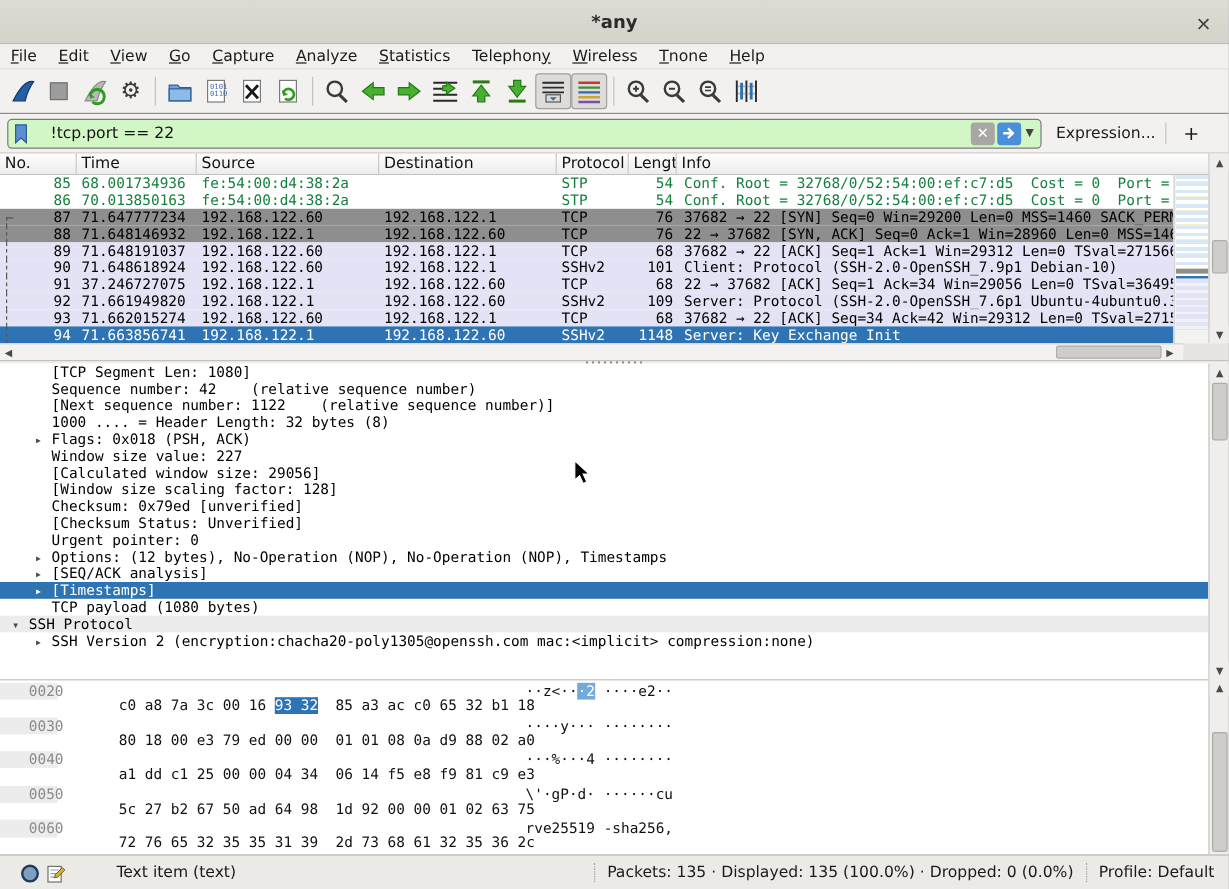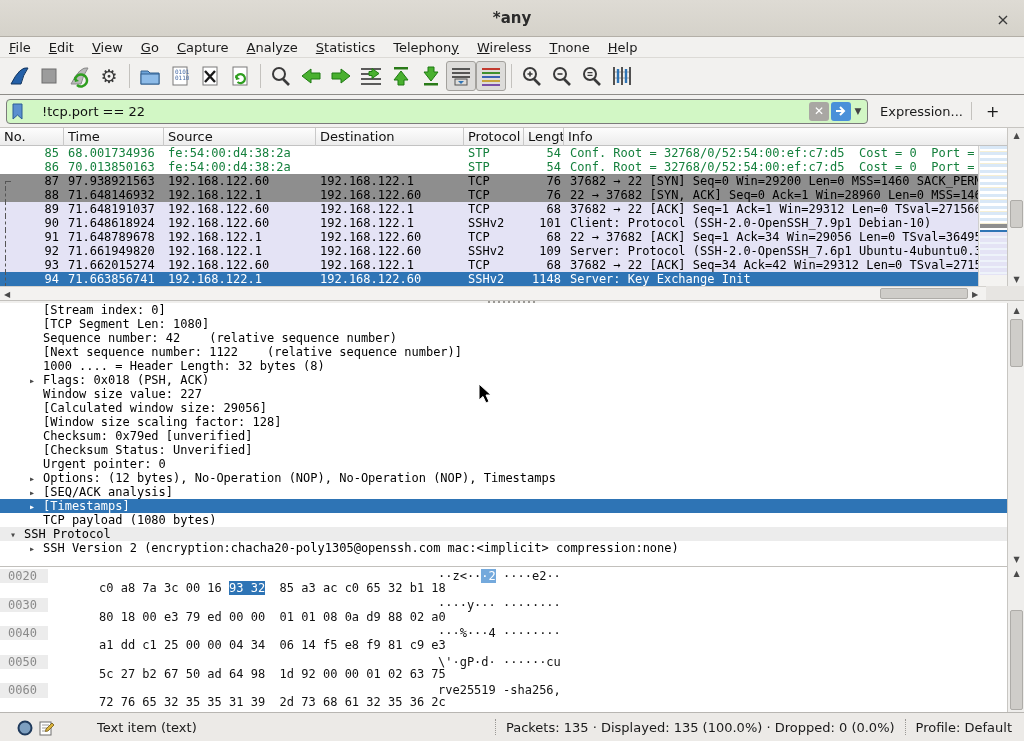--- a/index.html
+++ b/index.html
@@ -83,21 +83,21 @@
     font-family:"DejaVu Sans Mono",monospace;font-size:12px;}
   .drow{position:relative;width:1007px;height:14px;line-height:14px;white-space:pre;color:#000;}
   .drow .arrow{display:inline-block;width:14px;color:#4a4a4a;font-size:10px;}
   .drow.selected{background:#2e74b5;color:#fff;}
   .drow.selected .arrow{color:#fff;}
   .drow.section{background:#ececec;}
   
   .hexpane{position:absolute;left:0;top:566px;width:1007px;height:146px;background:#fff;overflow:hidden;
     border-top:1px solid #c2c0bc;font-family:"DejaVu Sans Mono",monospace;font-size:12px;}
   .hrow{position:relative;width:1007px;height:14.3px;line-height:14.3px;white-space:pre;}
-  .off{position:absolute;left:0;top:0;width:48px;height:100%;background:#ececec;color:#8a8a8a;padding-left:8px;}
+  .off{position:absolute;left:0;top:0;width:48px;height:100%;background:#ececec;color:#8a8a8a;padding-left:24px;}
   .hx-wrap{position:absolute;left:58px;top:12px;margin-left:41px;}
   .asc-wrap{position:absolute;left:438px;top:0;}
   .bsel{background:#2e74b5;color:#fff;}
   .asel{background:#74a9dc;color:#fff;}
   
   .statusbar{position:absolute;left:0;top:712px;width:1024px;height:29px;background:#eceae7;
     border-top:1px solid #b8b6b2;display:flex;align-items:center;font-size:13px;color:#1a1a1a;}
   .st-left{margin-left:97px;}
   .st-right{margin-left:auto;display:flex;align-items:center;}
   .st-sep{width:1px;height:16px;border-left:1px dotted #9a9894;margin:0 10px;}
@@ -284,25 +284,25 @@
     <span class="hcell" style="width:152px">Source</span>
     <span class="hcell" style="width:148px">Destination</span>
     <span class="hcell" style="width:60px">Protocol</span>
     <span class="hcell" style="width:40px">Length</span>
     <span class="hcell" style="flex:1;border-right:none">Info</span>
   </div>
 
   <div class="pl-body">
       <div class="prow plain"><span class="c-no">85</span><span class="c-time">68.001734936</span><span class="c-src">fe:54:00:d4:38:2a</span><span class="c-dst"></span><span class="c-proto">STP</span><span class="c-len">54</span><span class="c-info">Conf. Root = 32768/0/52:54:00:ef:c7:d5  Cost = 0  Port =</span></div>
       <div class="prow plain"><span class="c-no">86</span><span class="c-time">70.013850163</span><span class="c-src">fe:54:00:d4:38:2a</span><span class="c-dst"></span><span class="c-proto">STP</span><span class="c-len">54</span><span class="c-info">Conf. Root = 32768/0/52:54:00:ef:c7:d5  Cost = 0  Port =</span></div>
-      <div class="prow gray rel rel-start"><span class="c-no">87</span><span class="c-time">97.938921563</span><span class="c-src">192.168.122.60</span><span class="c-dst">192.168.122.1</span><span class="c-proto">TCP</span><span class="c-len">76</span><span class="c-info">37682 → 22 [SYN] Seq=0 Win=29200 Len=0 MSS=1460 SACK_PERM=1</span></div>
+      <div class="prow gray rel rel-start"><span class="c-no">87</span><span class="c-time">71.647777234</span><span class="c-src">192.168.122.60</span><span class="c-dst">192.168.122.1</span><span class="c-proto">TCP</span><span class="c-len">76</span><span class="c-info">37682 → 22 [SYN] Seq=0 Win=29200 Len=0 MSS=1460 SACK_PERM=1</span></div>
       <div class="prow gray rel"><span class="c-no">88</span><span class="c-time">71.648146932</span><span class="c-src">192.168.122.1</span><span class="c-dst">192.168.122.60</span><span class="c-proto">TCP</span><span class="c-len">76</span><span class="c-info">22 → 37682 [SYN, ACK] Seq=0 Ack=1 Win=28960 Len=0 MSS=1460</span></div>
       <div class="prow lav rel"><span class="c-no">89</span><span class="c-time">71.648191037</span><span class="c-src">192.168.122.60</span><span class="c-dst">192.168.122.1</span><span class="c-proto">TCP</span><span class="c-len">68</span><span class="c-info">37682 → 22 [ACK] Seq=1 Ack=1 Win=29312 Len=0 TSval=271566</span></div>
       <div class="prow lav rel"><span class="c-no">90</span><span class="c-time">71.648618924</span><span class="c-src">192.168.122.60</span><span class="c-dst">192.168.122.1</span><span class="c-proto">SSHv2</span><span class="c-len">101</span><span class="c-info">Client: Protocol (SSH-2.0-OpenSSH_7.9p1 Debian-10)</span></div>
-      <div class="prow lav rel"><span class="c-no">91</span><span class="c-time">71.648789678</span><span class="c-src">192.168.122.1</span><span class="c-dst">192.168.122.60</span><span class="c-proto">TCP</span><span class="c-len">68</span><span class="c-info">22 → 37682 [ACK] Seq=1 Ack=34 Win=29056 Len=0 TSval=36495</span></div>
+      <div class="prow lav rel"><span class="c-no">91</span><span class="c-time">37.246727075</span><span class="c-src">192.168.122.1</span><span class="c-dst">192.168.122.60</span><span class="c-proto">TCP</span><span class="c-len">68</span><span class="c-info">22 → 37682 [ACK] Seq=1 Ack=34 Win=29056 Len=0 TSval=36495</span></div>
       <div class="prow lav rel"><span class="c-no">92</span><span class="c-time">71.661949820</span><span class="c-src">192.168.122.1</span><span class="c-dst">192.168.122.60</span><span class="c-proto">SSHv2</span><span class="c-len">109</span><span class="c-info">Server: Protocol (SSH-2.0-OpenSSH_7.6p1 Ubuntu-4ubuntu0.3</span></div>
       <div class="prow lav rel"><span class="c-no">93</span><span class="c-time">71.662015274</span><span class="c-src">192.168.122.60</span><span class="c-dst">192.168.122.1</span><span class="c-proto">TCP</span><span class="c-len">68</span><span class="c-info">37682 → 22 [ACK] Seq=34 Ack=42 Win=29312 Len=0 TSval=2715</span></div>
       <div class="prow sel rel"><span class="c-no">94</span><span class="c-time">71.663856741</span><span class="c-src">192.168.122.1</span><span class="c-dst">192.168.122.60</span><span class="c-proto">SSHv2</span><span class="c-len">1148</span><span class="c-info">Server: Key Exchange Init</span></div>
     </div>
 
   <div class="pl-minimap">
     <div class="mm-stripes"></div>
     <div class="mm-lav"></div>
     <div class="mm-gray"></div>
     <div class="mm-sel"></div>
@@ -319,21 +319,20 @@
     <span class="hs-thumb"></span>
     <span class="hs-arrow" style="left:968px">▶</span>
   </div>
   <div class="hs-corner"></div>
 
   <div class="splitter" style="top:300px">
       <span class="split-dots"></span>
     </div>
 
   <div class="detail">
-      <div class="drow"><span class="arrow" style="margin-left: 29px;"></span><span class="dtext">[Stream index: 0]</span></div>
       <div class="drow"><span class="arrow" style="margin-left: 29px;"></span><span class="dtext">[TCP Segment Len: 1080]</span></div>
       <div class="drow"><span class="arrow" style="margin-left: 29px;"></span><span class="dtext">Sequence number: 42    (relative sequence number)</span></div>
       <div class="drow"><span class="arrow" style="margin-left: 29px;"></span><span class="dtext">[Next sequence number: 1122    (relative sequence number)]</span></div>
       <div class="drow"><span class="arrow" style="margin-left: 29px;"></span><span class="dtext">1000 .... = Header Length: 32 bytes (8)</span></div>
       <div class="drow"><span class="arrow" style="margin-left: 29px;">▸</span><span class="dtext">Flags: 0x018 (PSH, ACK)</span></div>
       <div class="drow"><span class="arrow" style="margin-left: 29px;"></span><span class="dtext">Window size value: 227</span></div>
       <div class="drow"><span class="arrow" style="margin-left: 29px;"></span><span class="dtext">[Calculated window size: 29056]</span></div>
       <div class="drow"><span class="arrow" style="margin-left: 29px;"></span><span class="dtext">[Window size scaling factor: 128]</span></div>
       <div class="drow"><span class="arrow" style="margin-left: 29px;"></span><span class="dtext">Checksum: 0x79ed [unverified]</span></div>
       <div class="drow"><span class="arrow" style="margin-left: 29px;"></span><span class="dtext">[Checksum Status: Unverified]</span></div>

